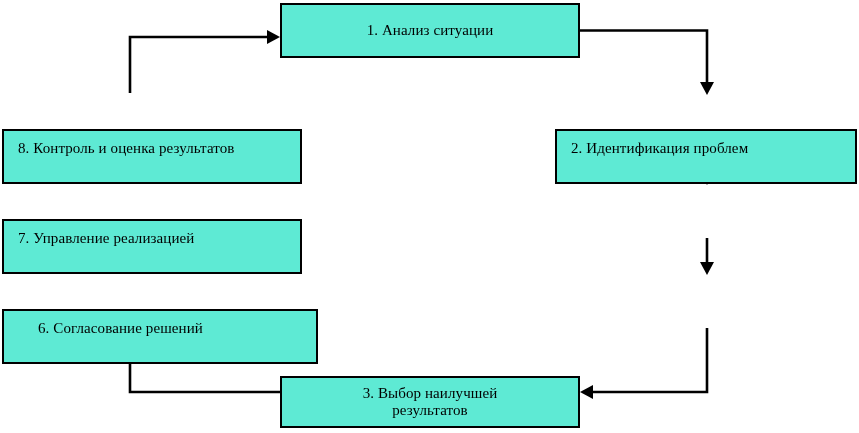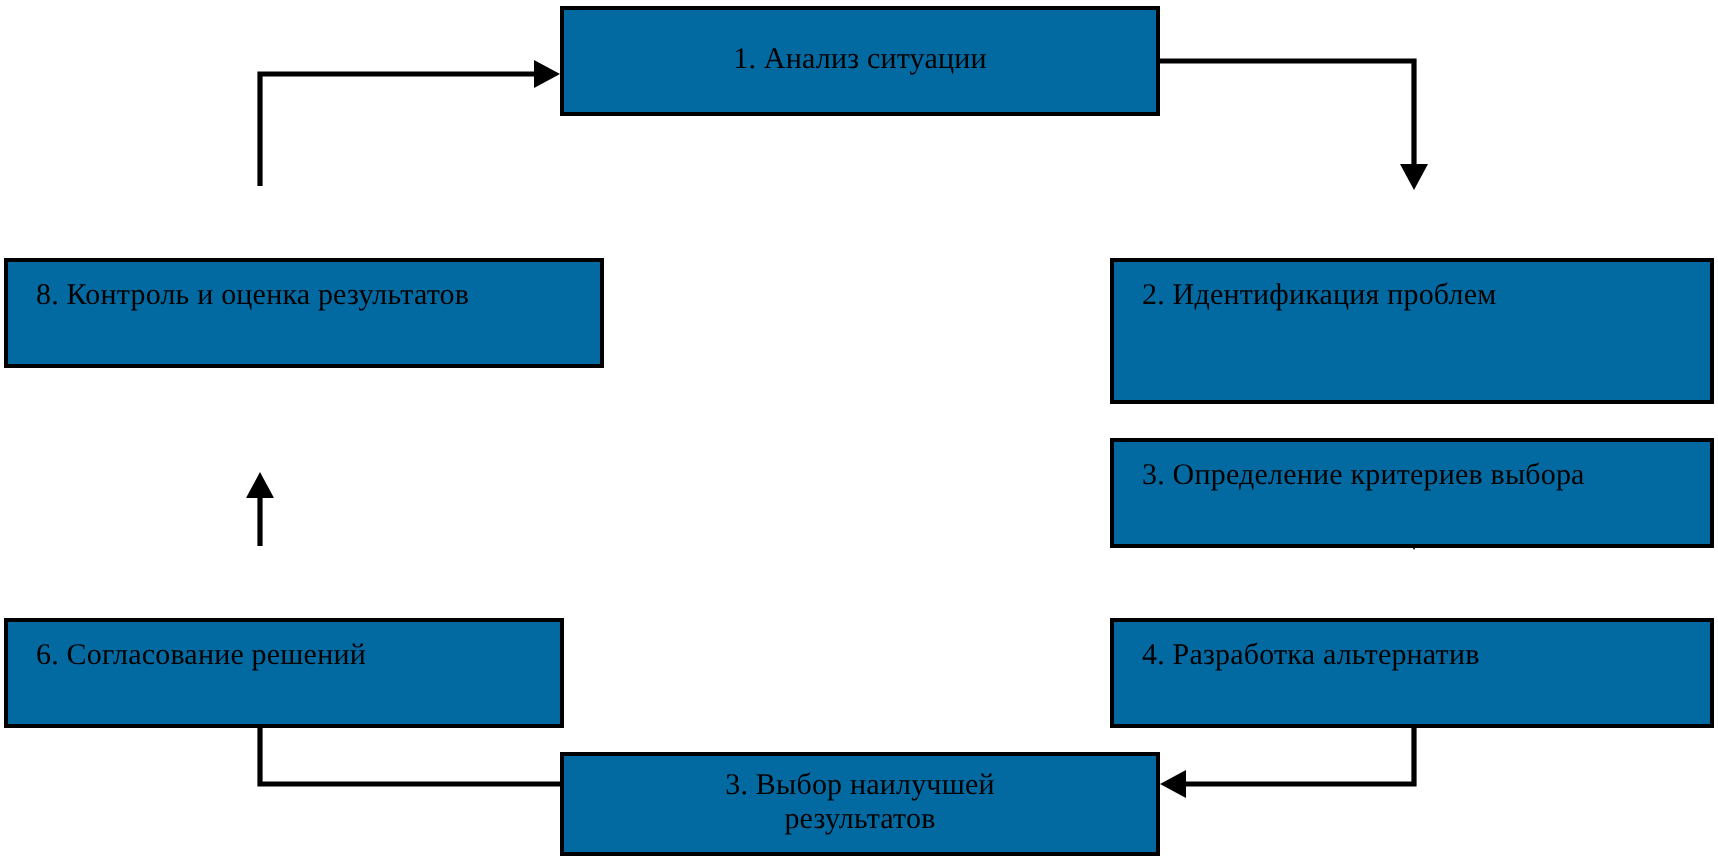--- a/index.html
+++ b/index.html
@@ -23,21 +23,21 @@
     left: 0;
     top: 0;
     width: 859px;
     height: 433px;
     pointer-events: none;
   }
   .node {
     position: absolute;
     box-sizing: border-box;
     border: 2px solid #000000;
-    background: #0369a1;
+    background: #5eead4;
     display: flex;
     align-items: center;
     z-index: 2;
   }
   .node .node-label {
     display: block;
     width: 100%;
     font-size: 15px;
     line-height: 1.12;
     color: #000000;
@@ -57,25 +57,25 @@
     align-items: flex-start;
     padding-top: 9px;
     margin-top: 36px;
   }
   .label-mid {
     align-items: center;
   }
 
   
   #node-1 { left: 280px; top: 3px;   width: 300px; height: 55px; }
-  #node-2 { left: 555px; top: 93px;  width: 302px; height: 73px; }
+  #node-2 { left: 555px; top: 93px;  width: 302px; height: 55px; }
   #node-3 { left: 555px; top: 183px; width: 302px; height: 55px; }
   #node-4 { left: 555px; top: 273px; width: 302px; height: 55px; }
   #node-5 { left: 280px; top: 376px; width: 300px; height: 52px; }
-  #node-6 { left: 2px;   top: 273px; width: 280px; height: 55px; }
+  #node-6 { left: 2px;   top: 273px; width: 316px; height: 55px; padding-left: 20px; }
   #node-7 { left: 2px;   top: 183px; width: 300px; height: 55px; }
   #node-8 { left: 2px;   top: 93px;  width: 300px; height: 55px; }
 </style>
 </head>
 <body>
 
 <div id="diagram-root">
 
   <svg id="edge-layer" viewBox="0 0 859 433" width="859" height="433" xmlns="http://www.w3.org/2000/svg">
     <defs>
@@ -126,37 +126,34 @@
   </svg>
 
   <div class="node align-center label-mid" id="node-1">
     <span class="node-label">1. Анализ ситуации</span>
   </div>
 
   <div class="node align-left label-top" id="node-2">
     <span class="node-label">2. Идентификация проблем</span>
   </div>
 
-  <div class="node align-left label-top" id="node-3">
-    <span class="node-label">3. Определение критериев выбора</span>
-  </div>
 
-  <div class="node align-left label-top" id="node-4">
-    <span class="node-label">4. Разработка альтернатив</span>
-  </div>
 
   <div class="node align-center label-mid" id="node-5">
     <span class="node-label">
       <span>3. Выбор наилучшей</span><br>
       <span>результатов</span>
     </span>
   </div>
 
   <div class="node align-left label-top" id="node-6">
     <span class="node-label">6. Согласование решений</span>
   </div>
 
+  <div class="node align-left label-top" id="node-7">
+    <span class="node-label">7. Управление реализацией</span>
+  </div>
 
   <div class="node align-left label-top" id="node-8">
     <span class="node-label">8. Контроль и оценка результатов</span>
   </div>
 
 </div>
 
 </body></html>

